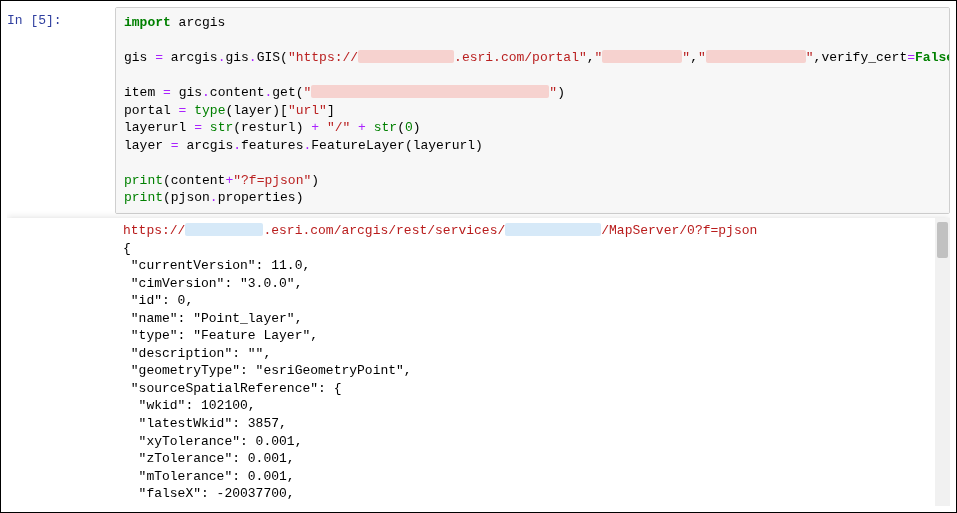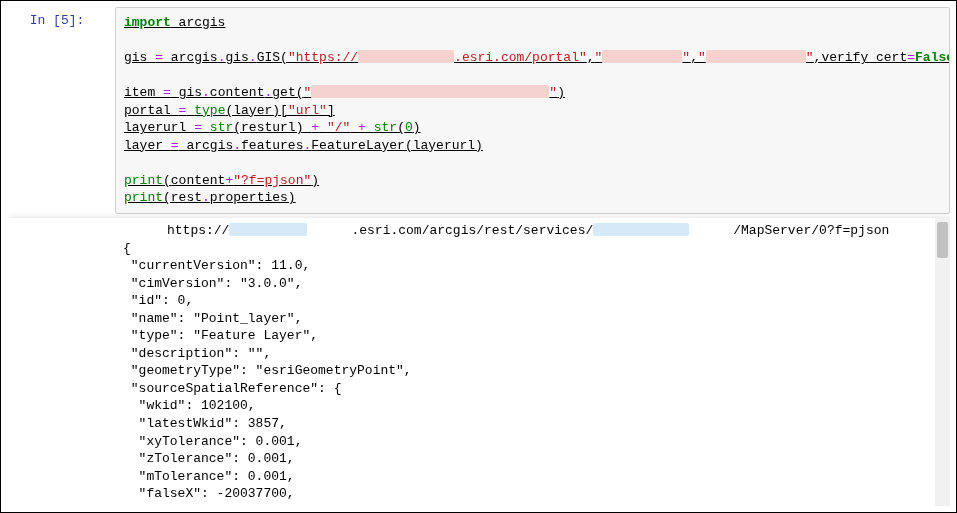--- a/index.html
+++ b/index.html
@@ -17,39 +17,39 @@
     height: 100%;
     overflow: hidden;
   }
   .cell {
     display: flex;
     margin-bottom: 0;
   }
   .prompt-col {
     width: 108px;
     flex-shrink: 0;
-    text-align: center;
+    text-align: left;
     padding: 6px 8px 0 0;
     font-size: 13px;
   }
   .prompt-in {
     color: #303F9F;
     font-weight: normal;
   }
   .input-area {
     flex: 1;
     background: #f7f7f7;
     border: 1px solid #cfcfcf;
     border-radius: 2px;
     padding: 6px 8px;
     line-height: 1.35;
     white-space: pre;
     overflow-x: auto;
   }
-  .code-line { white-space: pre; text-decoration: underline; }
+  .code-line { white-space: pre; }
   .kw { color: #008000; font-weight: bold; }
   .nm { color: #000; }
   .op { color: #AA22FF; }
   .str { color: #BA2121; }
   .bool { color: #008000; font-weight: bold; }
   .builtin { color: #008000; }
   .num { color: #008000; }
   .redact {
     display: inline-block;
     background: #f6d2cf;
@@ -82,21 +82,21 @@
   .output-area {
     flex: 1;
     padding: 4px 8px 6px 8px;
     line-height: 1.35;
     white-space: pre;
     overflow-y: auto;
     color: #000;
     position: relative;
   }
   .output-area pre { font-family: inherit; white-space: pre; }
-  .url-out { color: #000000; margin-left: 44px; }
+  .url-out { color: #b91c1c; }
   .scrollbar {
     width: 15px;
     flex-shrink: 0;
     background: #f1f1f1;
     position: relative;
   }
   .scroll-thumb {
     position: absolute;
     top: 4px;
     left: 2px;
@@ -118,21 +118,21 @@
     <div class="input-area"><span class="code-line"><span class="kw">import</span><span class="nm"> arcgis</span></span>
 
 <span class="code-line"><span class="nm">gis </span><span class="op">=</span><span class="nm"> arcgis</span><span class="op">.</span><span class="nm">gis</span><span class="op">.</span><span class="nm">GIS(</span><span class="str">"https://</span><span class="redact" style="width:96px"></span><span class="str">.esri.com/portal"</span><span class="nm">,</span><span class="str">"</span><span class="redact" style="width:80px"></span><span class="str">"</span><span class="nm">,</span><span class="str">"</span><span class="redact" style="width:100px"></span><span class="str">"</span><span class="nm">,verify_cert</span><span class="op">=</span><span class="bool">False</span></span>
 
 <span class="code-line"><span class="nm">item </span><span class="op">=</span><span class="nm"> gis</span><span class="op">.</span><span class="nm">content</span><span class="op">.</span><span class="nm">get(</span><span class="str">"</span><span class="redact" style="width:238px"></span><span class="str">"</span><span class="nm">)</span></span>
 <span class="code-line"><span class="nm">portal </span><span class="op">=</span><span class="nm"> </span><span class="builtin">type</span><span class="nm">(layer)[</span><span class="str">"url"</span><span class="nm">]</span></span>
 <span class="code-line"><span class="nm">layerurl </span><span class="op">=</span><span class="nm"> </span><span class="builtin">str</span><span class="nm">(resturl) </span><span class="op">+</span><span class="nm"> </span><span class="str">"/"</span><span class="nm"> </span><span class="op">+</span><span class="nm"> </span><span class="builtin">str</span><span class="nm">(</span><span class="num">0</span><span class="nm">)</span></span>
 <span class="code-line"><span class="nm">layer </span><span class="op">=</span><span class="nm"> arcgis</span><span class="op">.</span><span class="nm">features</span><span class="op">.</span><span class="nm">FeatureLayer(layerurl)</span></span>
 
 <span class="code-line"><span class="builtin">print</span><span class="nm">(content</span><span class="op">+</span><span class="str">"?f=pjson"</span><span class="nm">)</span></span>
-<span class="code-line"><span class="builtin">print</span><span class="nm">(rest</span><span class="op">.</span><span class="nm">properties)</span></span></div>
+<span class="code-line"><span class="builtin">print</span><span class="nm">(pjson</span><span class="op">.</span><span class="nm">properties)</span></span></div>
   </div>
 
   <div class="output-wrapper">
     <div class="output-prompt-col"></div>
     <div class="output-area"><pre><span class="url-out">https://</span><span class="redact-blue" style="width:78px"></span><span class="url-out">.esri.com/arcgis/rest/services/</span><span class="redact-blue" style="width:96px"></span><span class="url-out">/MapServer/0?f=pjson</span>
 <span>{
  "currentVersion": 11.0,
  "cimVersion": "3.0.0",
  "id": 0,
  "name": "Point_layer",

